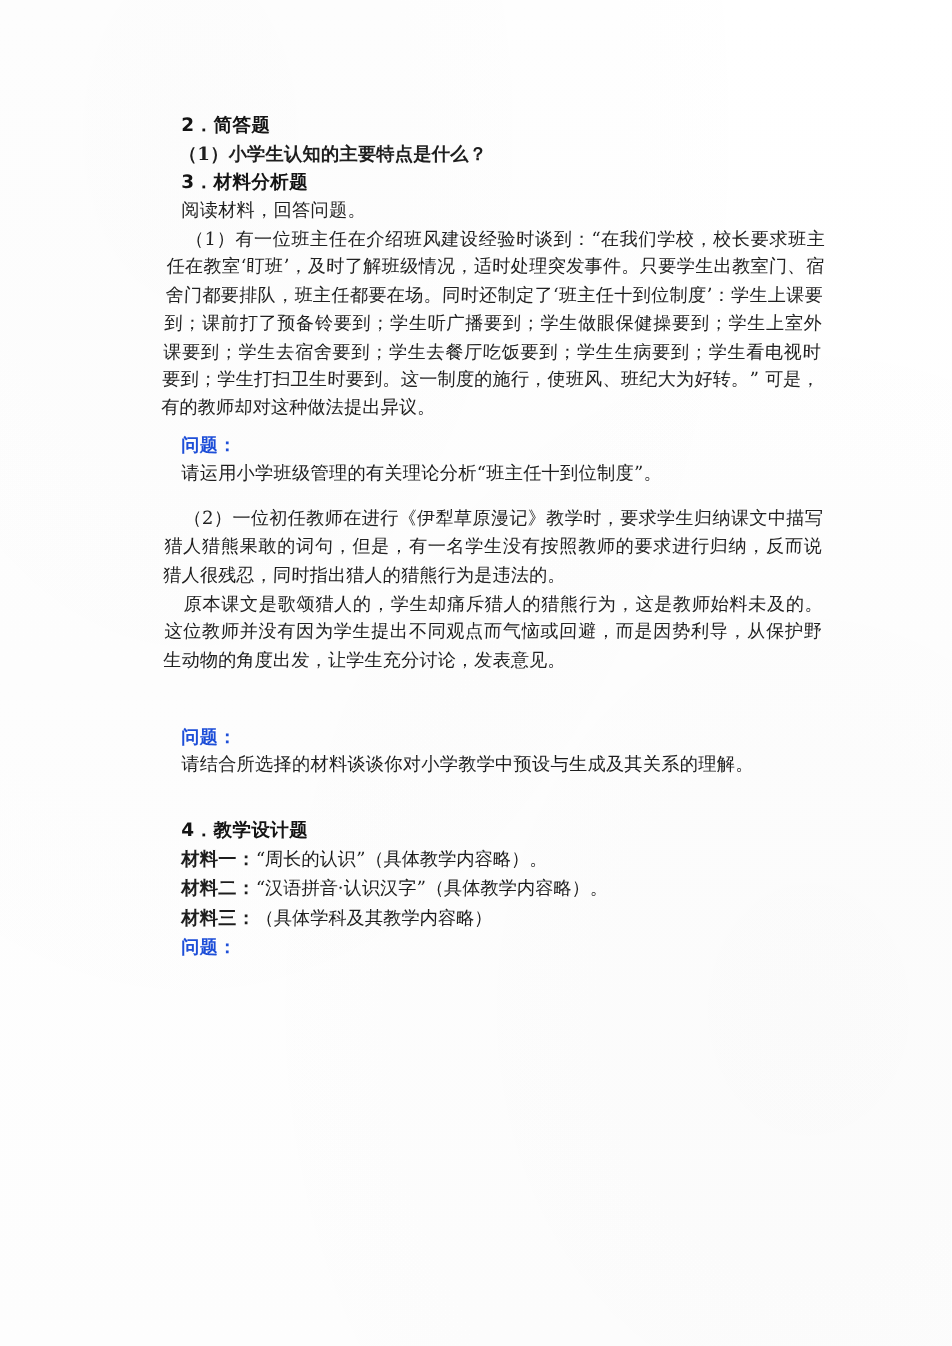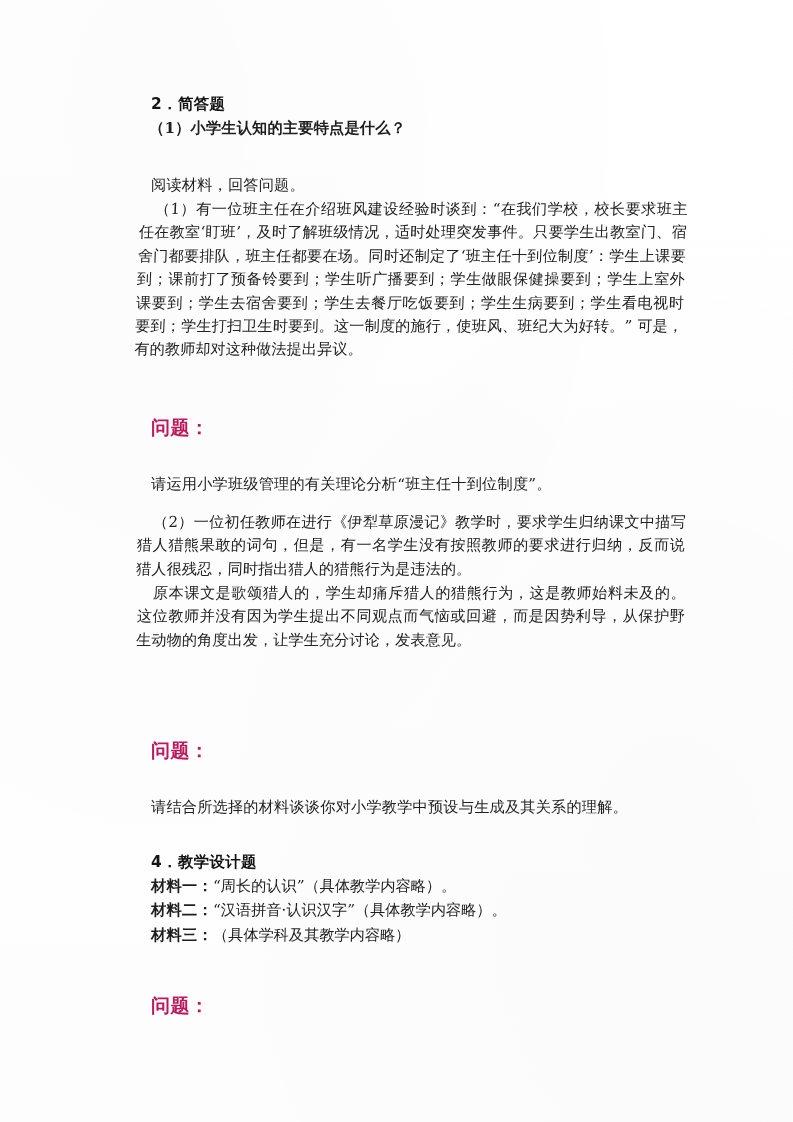--- a/index.html
+++ b/index.html
@@ -86,21 +86,21 @@
   }
 
   .plain {
     font-family: "DejaVu Serif", "Liberation Serif", serif;
     font-size: 15.2px;
     line-height: 23.8px;
     color: #1e1e1e;
     letter-spacing: 0.2px;
   }
   .indent-1em { text-indent: 1em; }
-  .pad-left-14 { padding-left: 14px; margin-top: 34px; }
+  .pad-left-14 { padding-left: 14px; }
 
   .gap-sm { height: 7px; }
   .gap-md { height: 15px; }
   .gap-lg { height: 30px; }
   .gap-xl { height: 40px; }
 
   
   .material-row {
     font-family: "DejaVu Serif", "Liberation Serif", serif;
     font-size: 15.2px;
@@ -115,41 +115,41 @@
   }
   .material-row .mtext {
     font-weight: 400;
     transform: skewX(-2deg);
     display: inline-block;
   }
 
   .qlabel {
     font-family: "DejaVu Sans", "Liberation Sans", sans-serif;
     font-weight: 700;
-    font-size: 19px;
+    font-size: 15px;
     line-height: 24px;
-    color: #be185d;
+    color: #1d4ed8;
     padding-left: 14px;
     letter-spacing: 0.4px;
-    margin-top: 46px;
   }
 </style>
 </head>
 <body>
 
 <div class="page">
   <div class="paper-tone"></div>
 
   <div class="content">
 
     <div class="line heading indent1">2．简答题</div>
 
     <div class="line songline">（1）小学生认知的主要特点是什么？</div>
 
 
+    <div class="line heading indent1">3．材料分析题</div>
 
     <div class="line plain pad-left-14">阅读材料，回答问题。</div>
 
     <div class="para kai indent-1em">（1）有一位班主任在介绍班风建设经验时谈到：“在我们学校，校长要求班主任在教室‘盯班’，及时了解班级情况，适时处理突发事件。只要学生出教室门、宿舍门都要排队，班主任都要在场。同时还制定了‘班主任十到位制度’：学生上课要到；课前打了预备铃要到；学生听广播要到；学生做眼保健操要到；学生上室外课要到；学生去宿舍要到；学生去餐厅吃饭要到；学生生病要到；学生看电视时要到；学生打扫卫生时要到。这一制度的施行，使班风、班纪大为好转。” 可是，有的教师却对这种做法提出异议。</div>
 
     <div class="gap-sm"></div>
 
     <div class="line qlabel">问题：</div>
 
     <div class="line plain pad-left-14">请运用小学班级管理的有关理论分析“班主任十到位制度”。</div>

